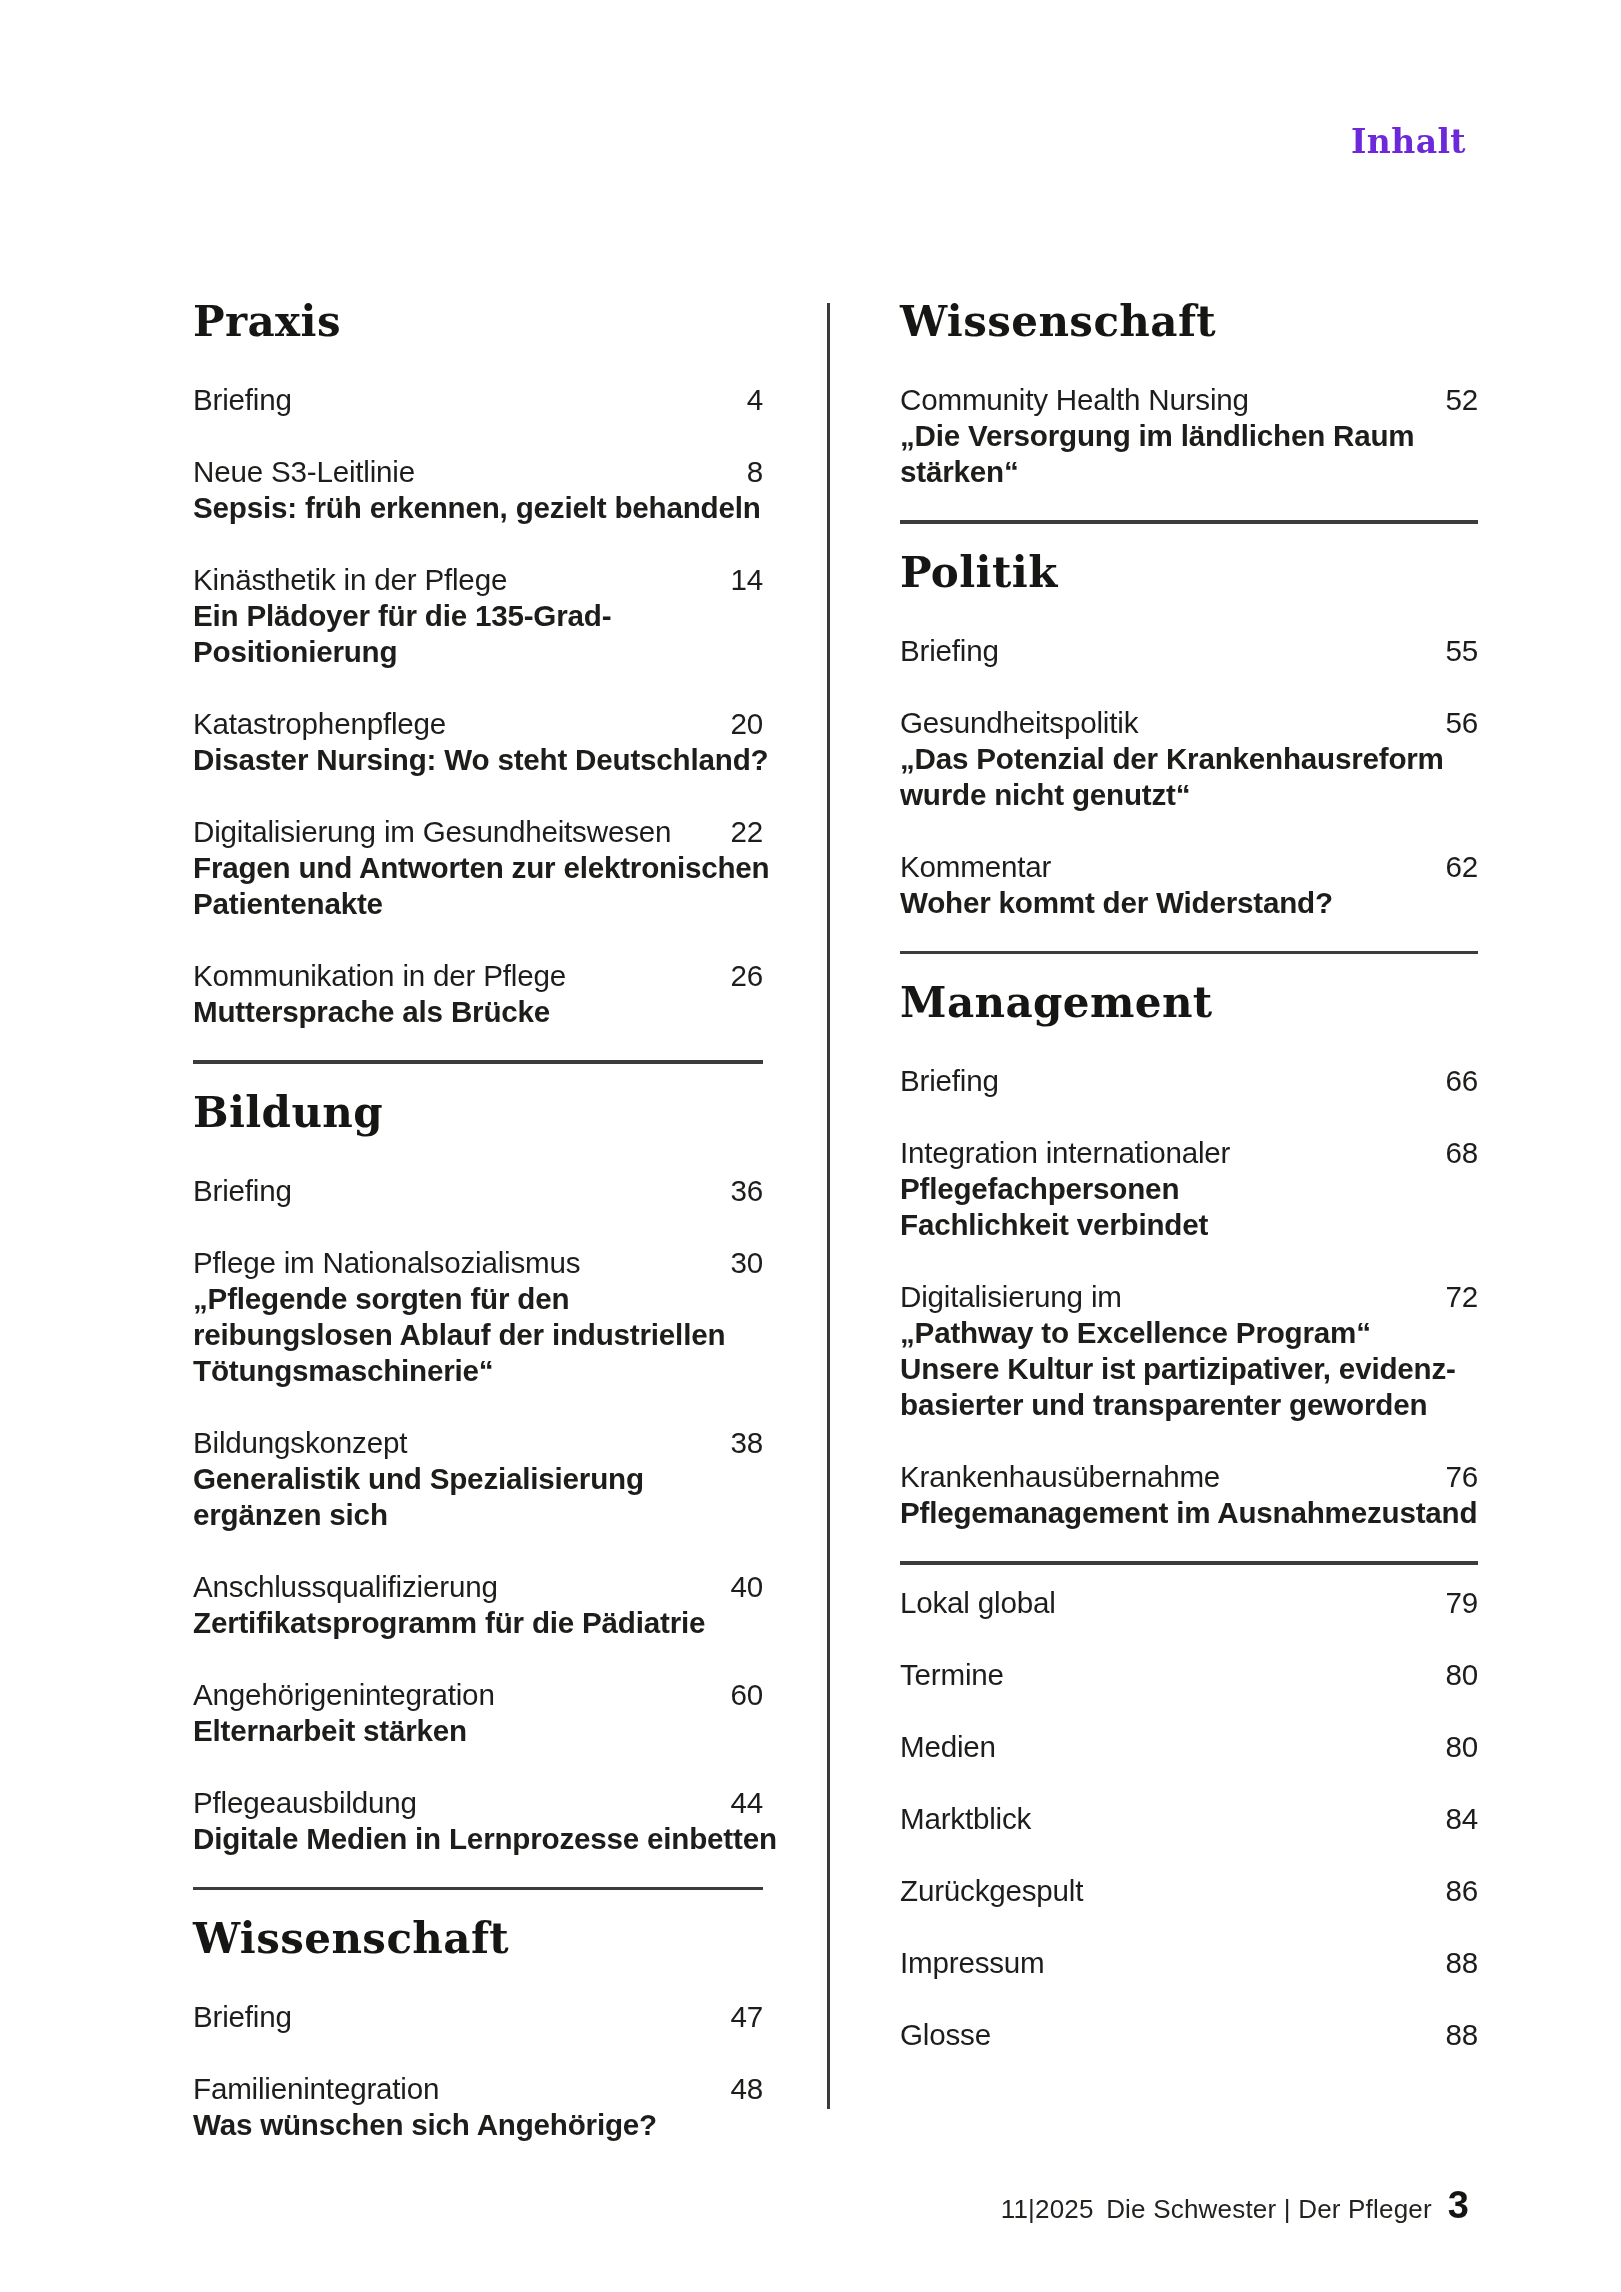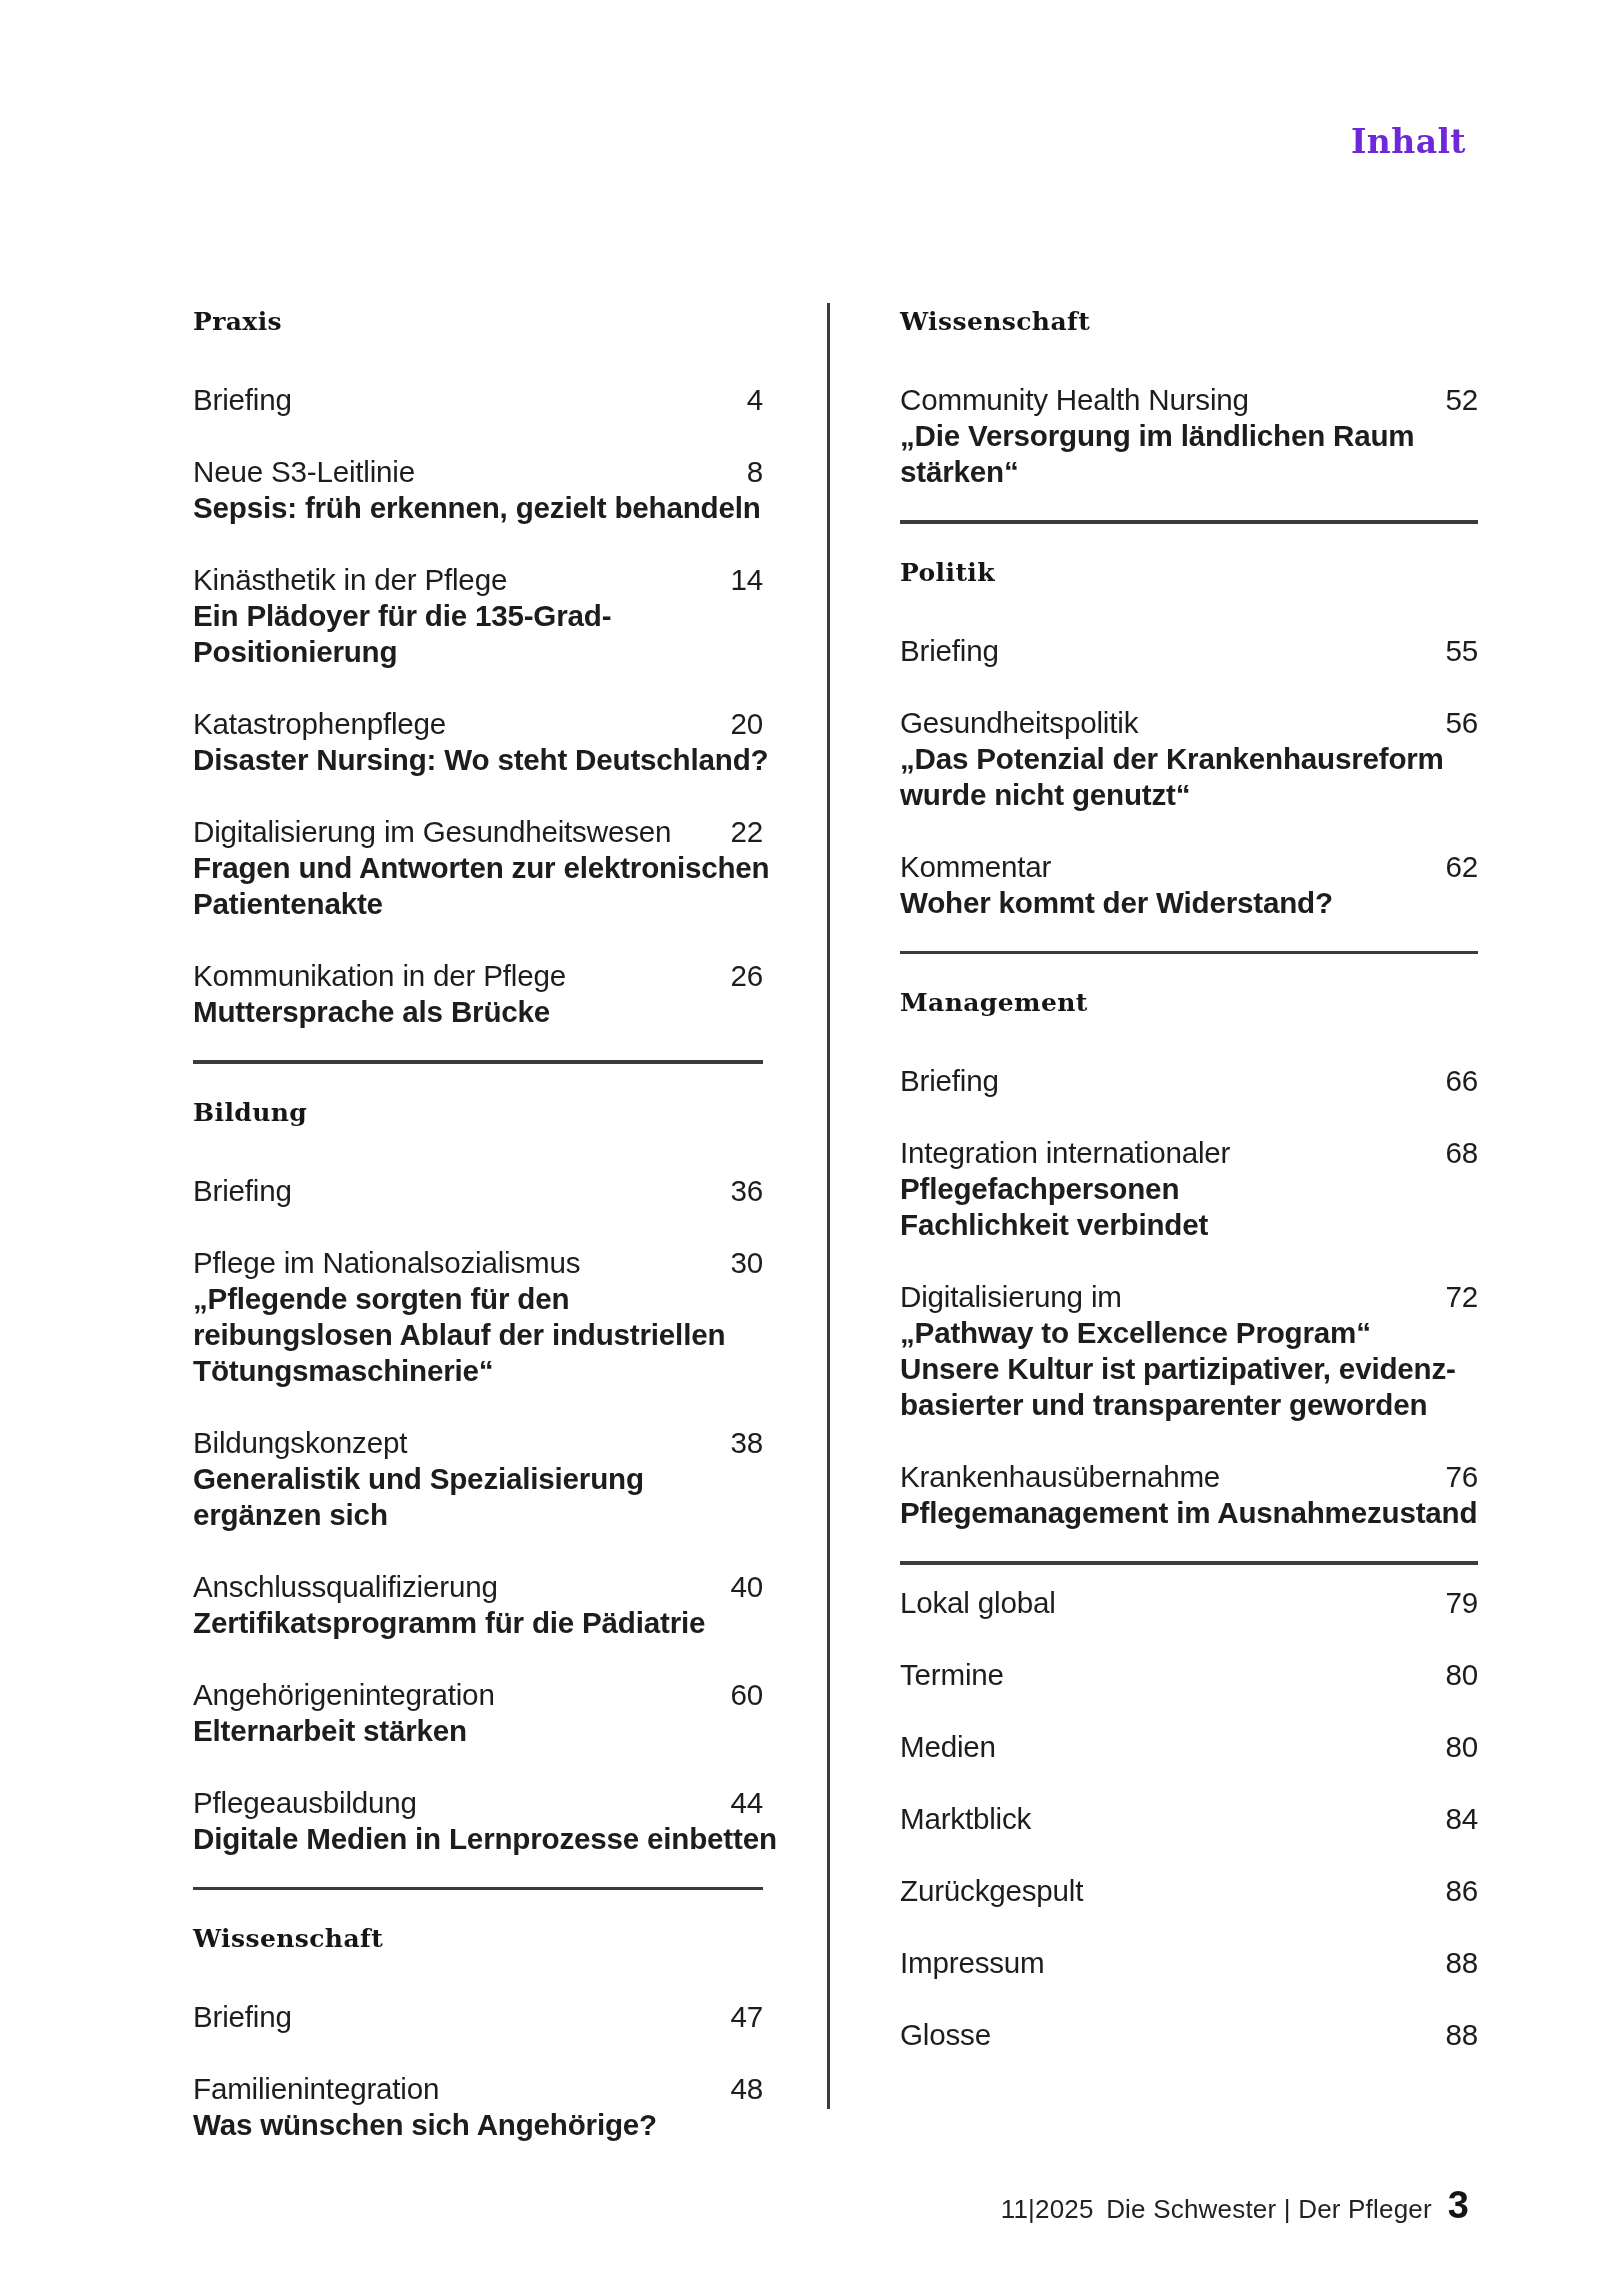--- a/index.html
+++ b/index.html
@@ -50,21 +50,21 @@
 
   .section-divider {
     height: 3.6px;
     background: #3c3c3c;
     margin-top: 30px;
   }
 
   .section-heading {
     font-family: "DejaVu Serif", serif;
     font-weight: 700;
-    font-size: 25px;
+    font-size: 42px;
     line-height: 43px;
     letter-spacing: 0.4px;
     color: #161614;
     margin-top: 27px;
   }
   .toc-section:first-child .section-heading { margin-top: 0; }
 
   .entries { display: flex; flex-direction: column; margin-top: 39px; }
   .entries.no-heading { margin-top: 20px; }
 

